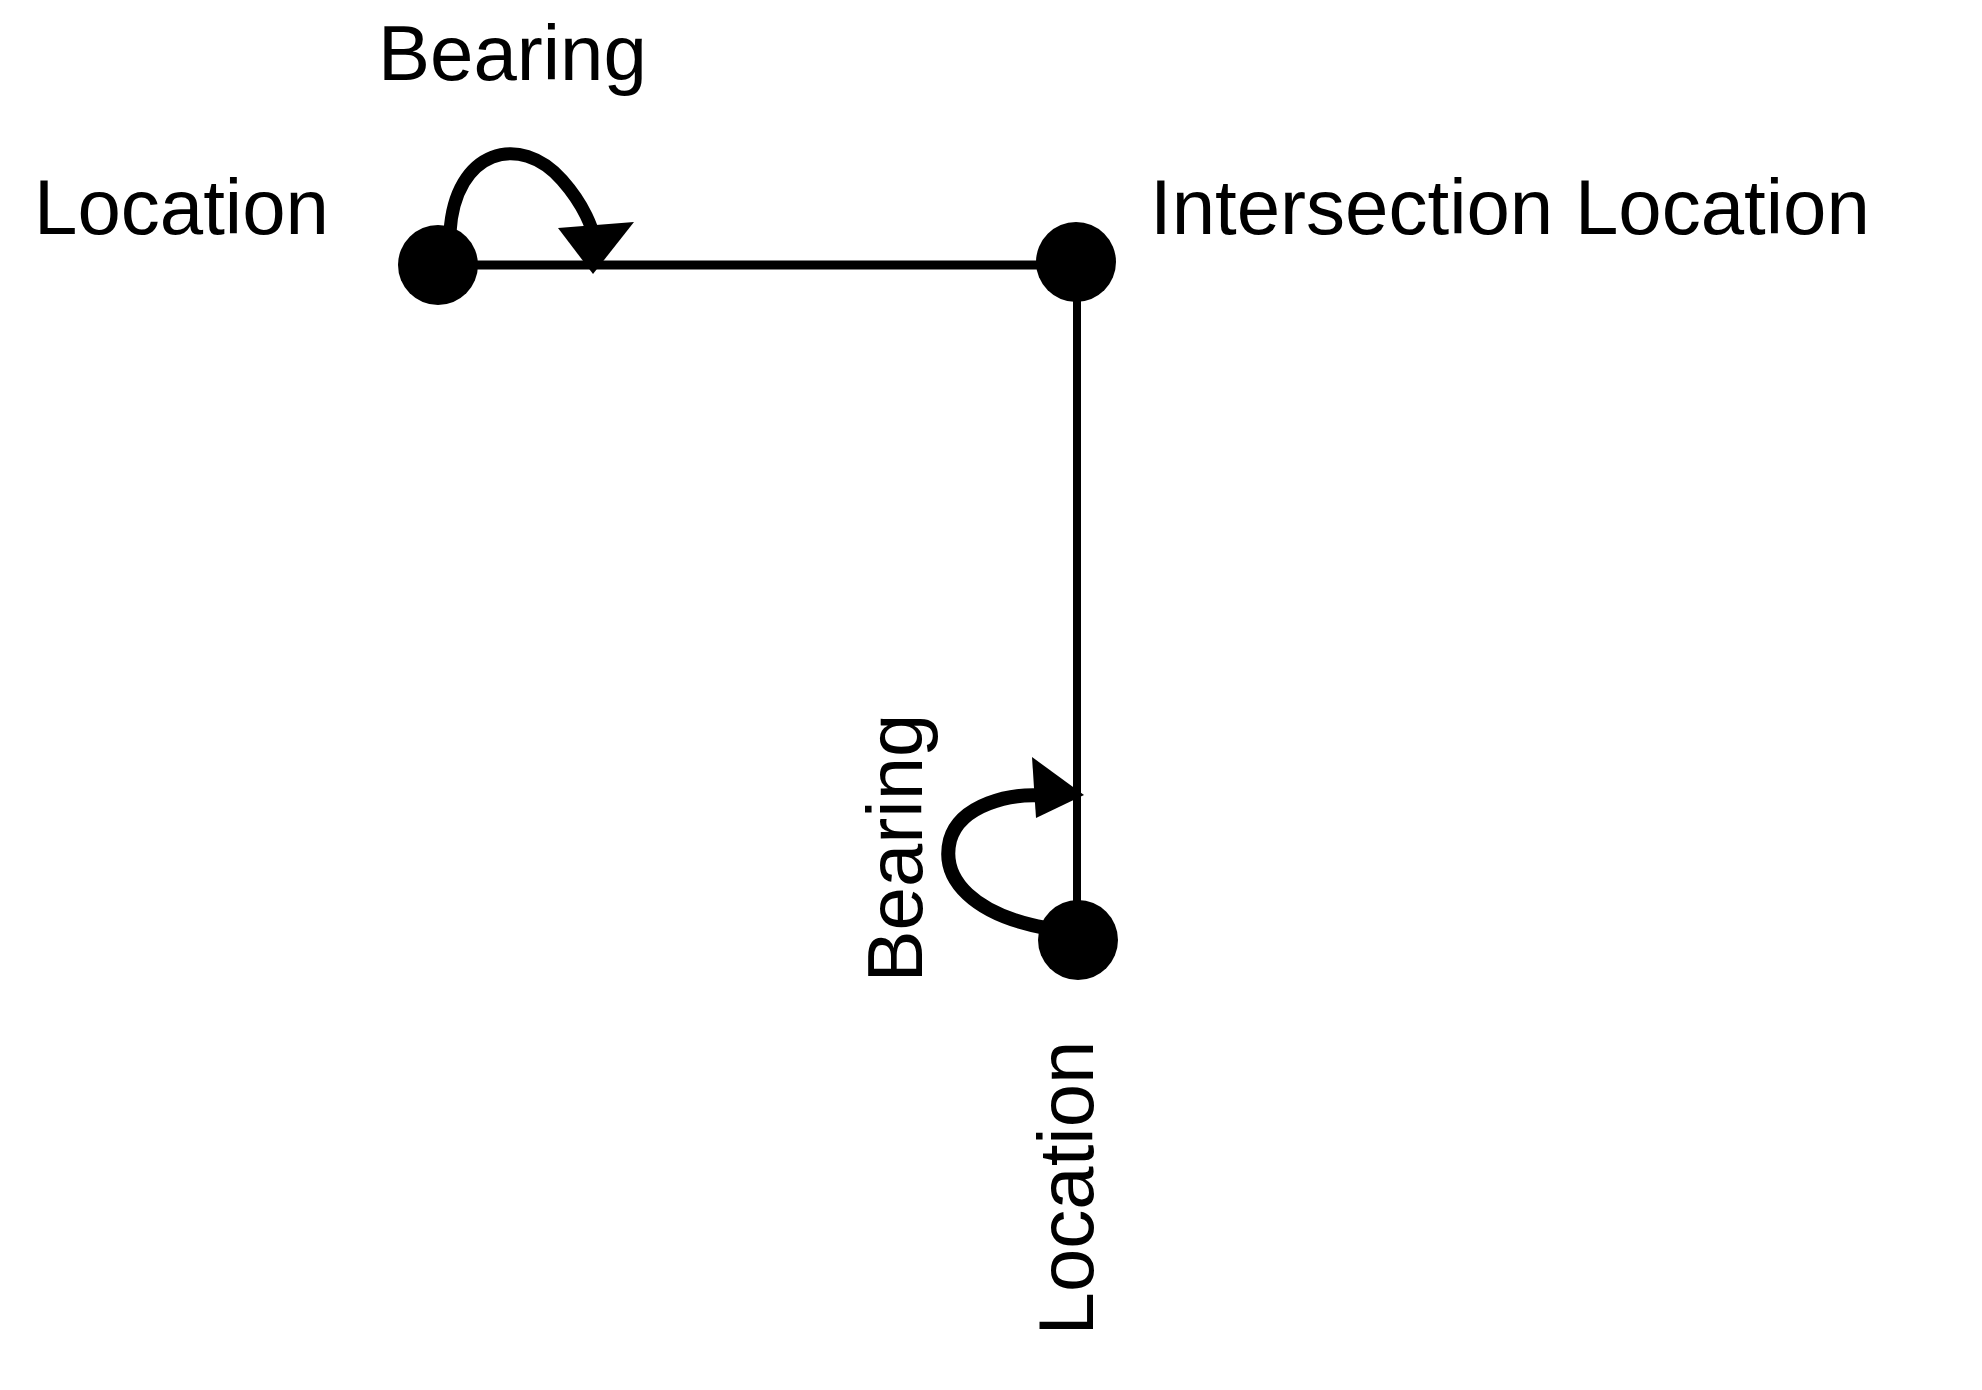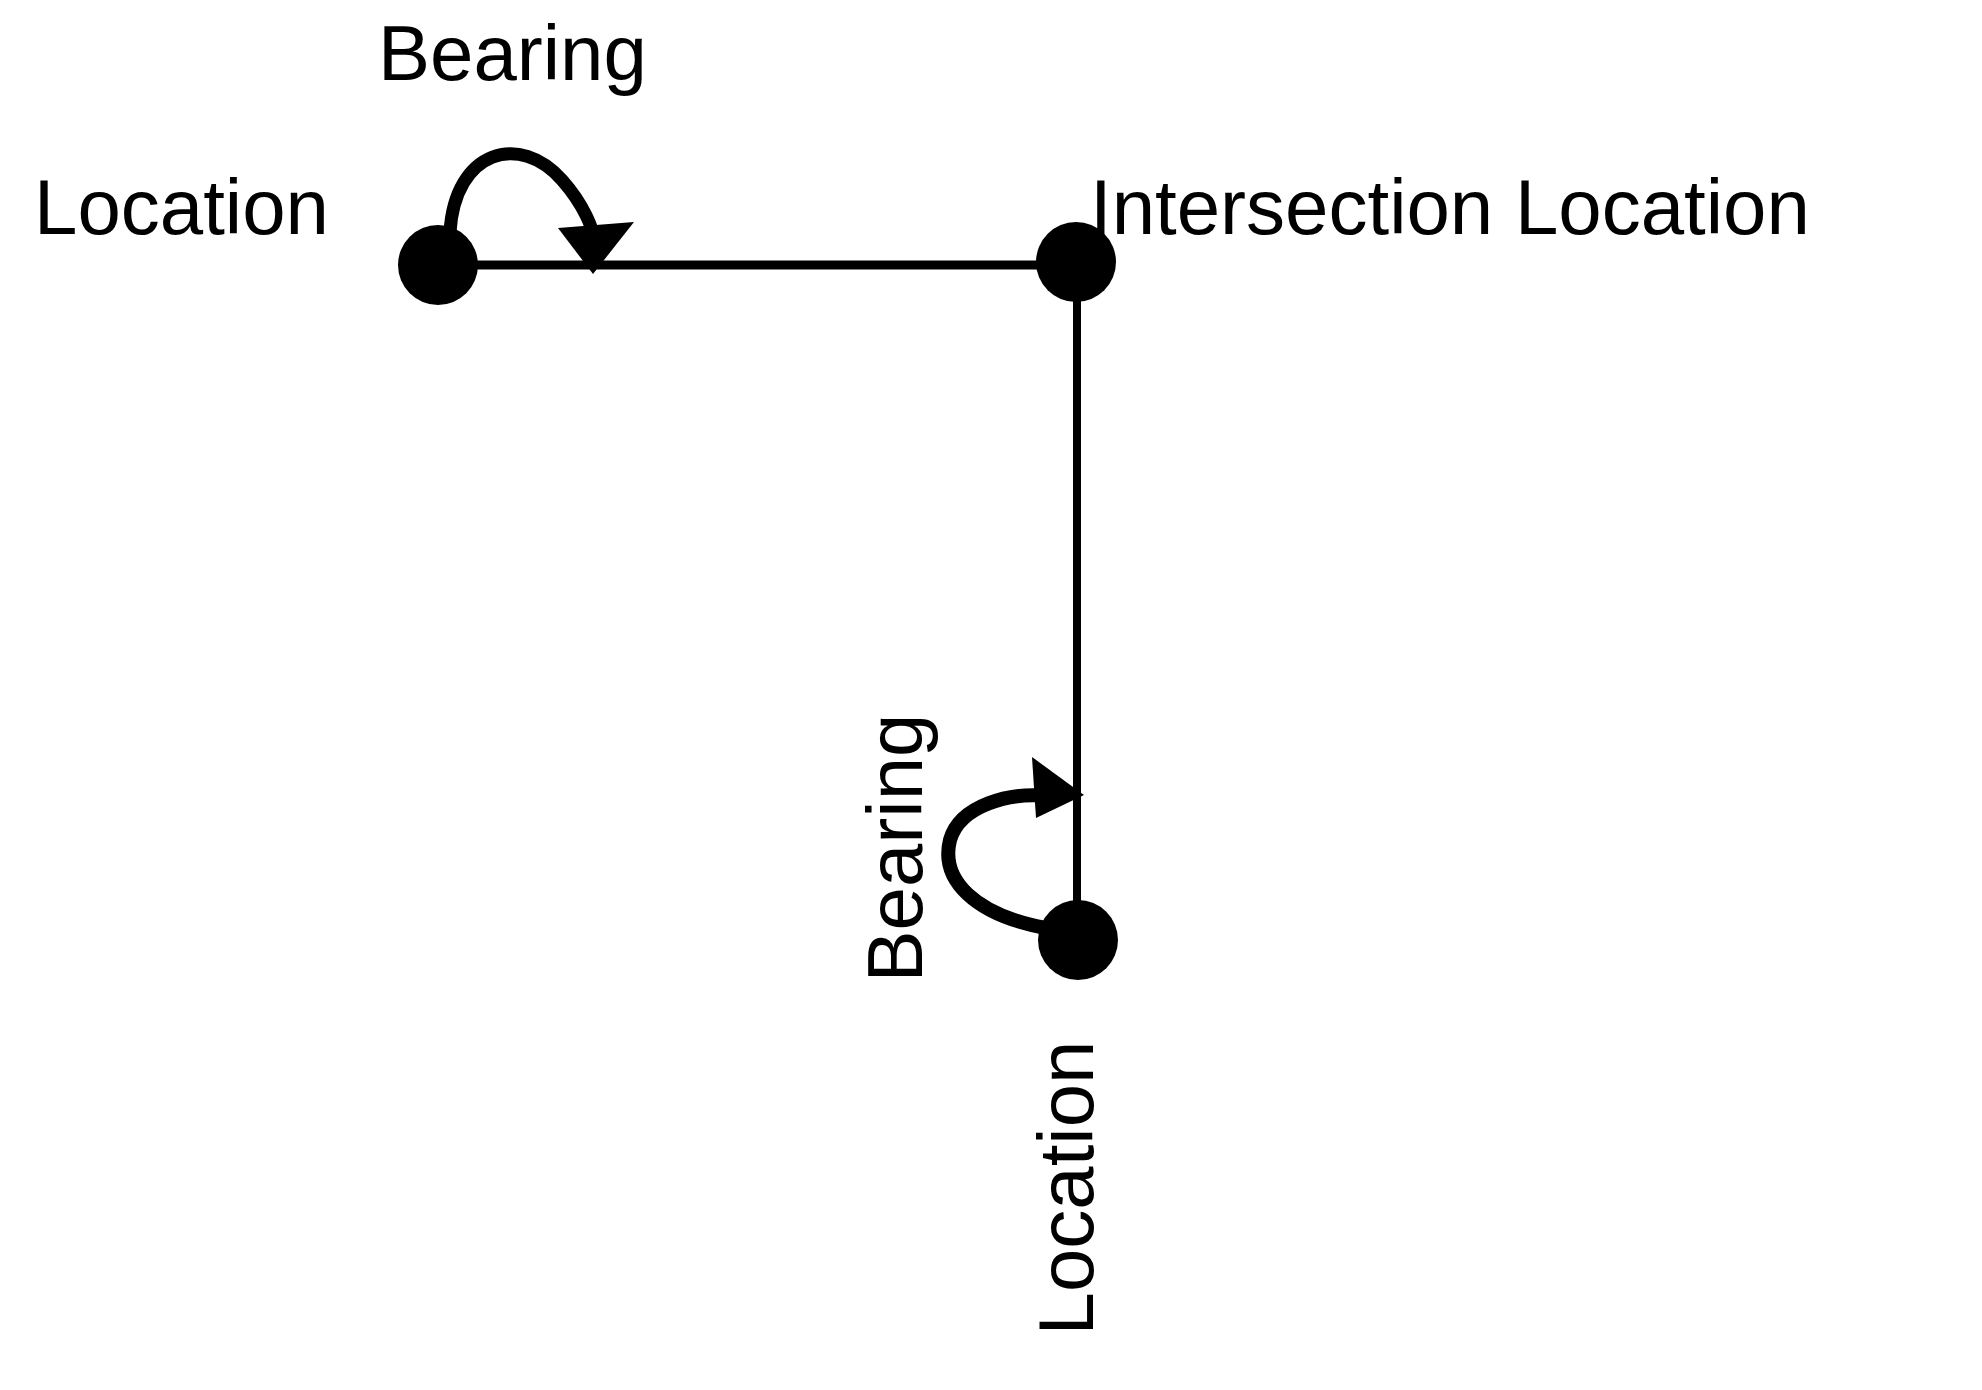--- a/index.html
+++ b/index.html
@@ -37,21 +37,21 @@
     left: 34px;
     top: 168px;
     font-size: 78px;
   }
   #label-bearing-top {
     left: 378px;
     top: 14px;
     font-size: 78px;
   }
   #label-intersection-location {
-    left: 1090px;
+    left: 1150px;
     top: 168px;
     font-size: 78px;
   }
   #label-bearing-bottom {
     left: 895px;
     top: 848px;
     font-size: 78px;
     transform: translate(-50%, -50%) rotate(-90deg);
     transform-origin: 50% 50%;
   }

